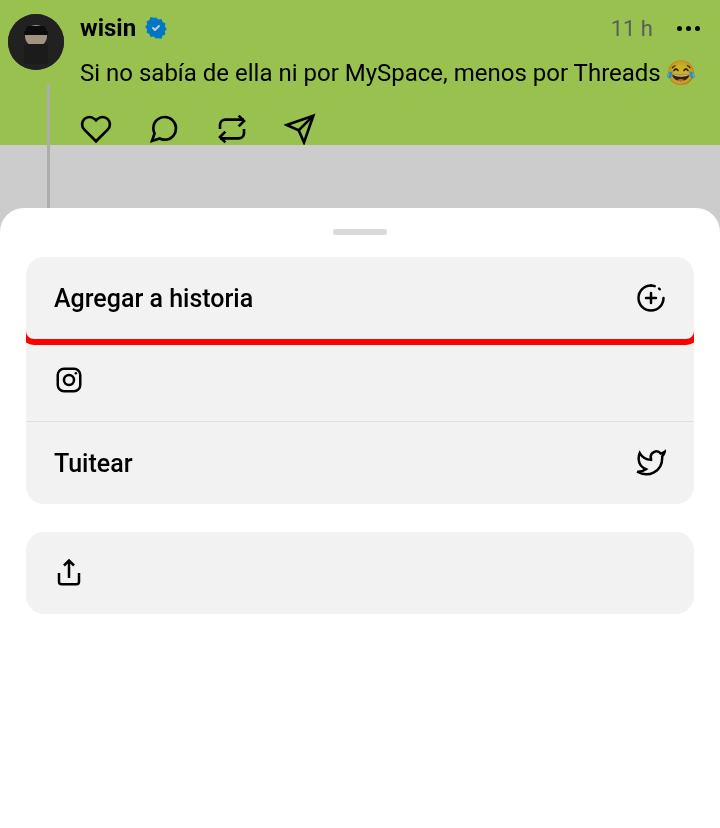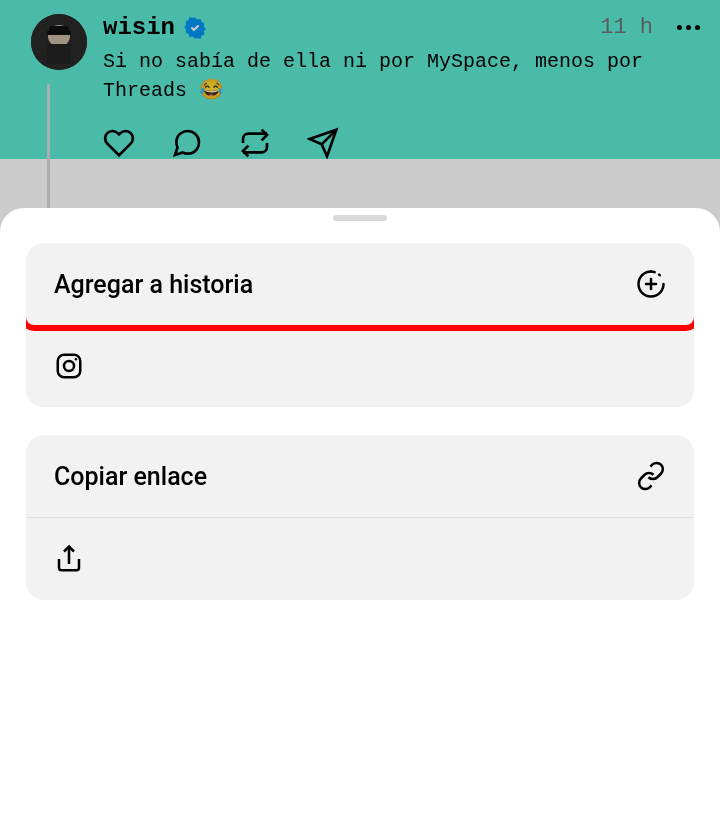--- a/index.html
+++ b/index.html
@@ -9,23 +9,22 @@
       font-family: -apple-system, BlinkMacSystemFont, "Segoe UI", Roboto, Helvetica, Arial, sans-serif;
       background: #fff;
       position: relative;
       overflow: hidden;
     }
 
     
     .post {
       position: absolute;
       top: 0; left: 0; right: 0;
-      padding: 14px 20px 0 31px;
-      background: #5eead4;
-      font-family: Liberation Mono, monospace;
+      padding: 14px 20px 0 8px;
+      background: #bef264;
     }
     .dim-overlay {
       position: absolute;
       top: 0; left: 0; right: 0; bottom: 0;
       background: rgba(0,0,0,0.20);
       z-index: 5;
     }
     .post-row {
       display: flex;
       align-items: flex-start;
@@ -47,21 +46,21 @@
       display: flex;
       align-items: center;
       gap: 8px;
     }
     .username { font-weight: 700; font-size: 24px; color: #000; }
     .verified-icon { width: 24px; height: 24px; fill: #0095f6; flex-shrink:0; }
     .spacer { flex: 1; }
     .post-time { color: #737373; font-size: 22px; }
     .more-btn { color: #000; font-size: 22px; display:flex; align-items:center; gap:4px; margin-left: 16px; }
     .more-btn .dot { width:5px; height:5px; background:#000; border-radius:50%; }
-    .post-text { font-size: 20px; color: #000; line-height: 1.45; margin-top: 6px; }
+    .post-text { font-size: 24px; color: #000; line-height: 1.45; margin-top: 14px; }
     .actions-row {
       display: flex;
       gap: 36px;
       margin-top: 22px;
     }
     .action-icon { width: 32px; height: 32px; stroke: #000; stroke-width: 2; fill: none; }
 
     .thread-line {
       position:absolute;
       left: 47px;
@@ -73,21 +72,21 @@
 
     
     .sheet {
       position: absolute;
       left: 0; right: 0; bottom: 0;
       height: 620px;
       background: #fff;
       border-top-left-radius: 24px;
       border-top-right-radius: 24px;
       z-index: 10;
-      padding-top: 7px;
+      padding-top: 21px;
     }
     .sheet-handle {
       width: 54px; height: 6px;
       background: #d9d9d9;
       border-radius: 3px;
       margin: 0 auto 22px auto;
     }
     .sheet-group {
       margin: 0 26px 28px 26px;
       background: #f2f2f2;
@@ -182,30 +181,29 @@
         </svg>
       </div>
     </div>
     <div class="sheet-item">
       <svg class="sheet-icon" viewBox="0 0 24 24">
         <rect x="3" y="3" width="18" height="18" rx="5"></rect>
         <circle cx="12" cy="12" r="4"></circle>
         <circle cx="17.5" cy="6.5" r="1" fill="#000" stroke="none"></circle>
       </svg>
     </div>
+    <div class="sheet-item">
+      <span>Tuitear</span>
+      <svg class="sheet-icon" viewBox="0 0 24 24">
+        <path d="M23 3a10.9 10.9 0 0 1-3.14 1.53A4.48 4.48 0 0 0 12 8.5v1A10.66 10.66 0 0 1 3 4s-4 9 5 13a11.64 11.64 0 0 1-7 2c9 5 20 0 20-11.5a4.5 4.5 0 0 0-.08-.83A7.72 7.72 0 0 0 23 3z"></path>
+      </svg>
+    </div>
   </div>
 
   <div class="sheet-group">
-    <div class="sheet-item">
-      <span>Copiar enlace</span>
-      <svg class="sheet-icon" viewBox="0 0 24 24">
-        <path d="M10 13a5 5 0 0 0 7.07 0l3-3a5 5 0 0 0-7.07-7.07l-1.5 1.5"></path>
-        <path d="M14 11a5 5 0 0 0-7.07 0l-3 3a5 5 0 0 0 7.07 7.07l1.5-1.5"></path>
-      </svg>
-    </div>
     <div class="sheet-item">
       <svg class="sheet-icon" viewBox="0 0 24 24">
         <path d="M4 12v7a2 2 0 0 0 2 2h12a2 2 0 0 0 2-2v-7"></path>
         <path d="M16 6l-4-4-4 4"></path>
         <path d="M12 2v14"></path>
       </svg>
     </div>
   </div>
 </div>
 

